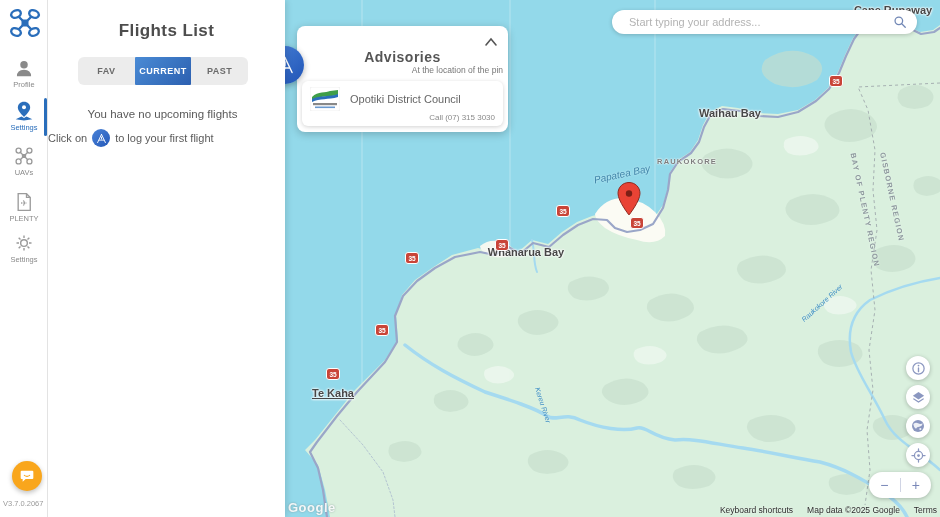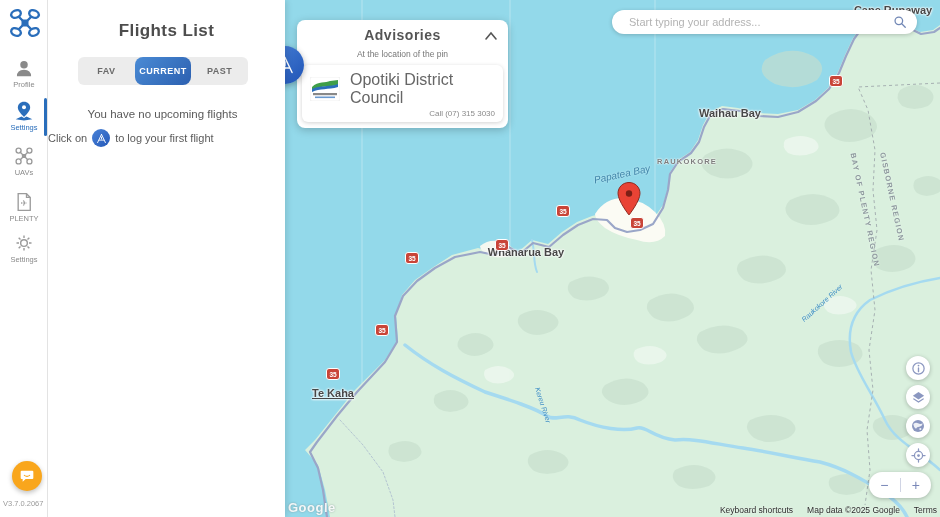--- a/index.html
+++ b/index.html
@@ -15,21 +15,21 @@
   .nav-item.active .lbl { color:#2a6ebb; }
   .active-bar { position:absolute; right:0; width:3px; background:#2a6ebb; border-radius:2px; }
   .chat-fab { position:absolute; left:12px; top:461px; width:30px; height:30px; border-radius:50%; background:#f9a61c; display:flex; align-items:center; justify-content:center; box-shadow:0 2px 5px rgba(0,0,0,.25); cursor:pointer; }
   .version { position:absolute; left:3px; top:499px; font-size:7.5px; color:#9b9b9b; white-space:nowrap; }
 
   
   .flights-panel { position:absolute; left:48px; top:0; width:237px; height:517px; background:#fff; z-index:25; box-shadow:2px 0 6px rgba(0,0,0,.12); }
   .fp-title { margin-top:21px; text-align:center; font-size:17px; font-weight:bold; color:#4d4d4d; letter-spacing:.4px; }
   .tabs { position:absolute; left:30px; top:57px; width:170px; height:28px; background:#ececec; border-radius:6px; display:flex; overflow:hidden; }
   .tab { flex:1; display:flex; align-items:center; justify-content:center; font-size:9px; font-weight:bold; color:#6b6b6b; letter-spacing:.5px; cursor:pointer; }
-  .tab.selected { background:linear-gradient(135deg,#4a8bd5,#2c60b0); color:#fff; border-radius:8px; }
+  .tab.selected { background:linear-gradient(135deg,#4a8bd5,#2c60b0); color:#fff; border-radius:1px; }
   .empty-1 { position:absolute; left:0; top:108px; width:229px; text-align:center; font-size:11.5px; color:#5a5a5a; }
   .empty-2 { position:absolute; left:0; top:129px; width:237px; display:flex; align-items:center; gap:5px; font-size:11px; color:#5a5a5a; }
   .mini-a { width:18px; height:18px; border-radius:50%; background:linear-gradient(135deg,#4a83d8,#2458b8); display:flex; align-items:center; justify-content:center; }
 
   
   .map { position:absolute; left:285px; top:0; width:655px; height:517px; background:#93d9ea; overflow:hidden; cursor:grab; }
   .map svg.base { position:absolute; left:0; top:0; }
   .mlabel { position:absolute; transform:translate(-50%,-50%); white-space:nowrap; pointer-events:none; }
   .town { font-size:11px; font-weight:bold; color:#474747; text-shadow:0 0 2px #fff,0 0 2px #fff,0 0 3px #fff; }
   .locality { font-size:7.5px; font-weight:bold; color:#7d7d7d; letter-spacing:1.2px; text-shadow:0 0 2px #fff,0 0 2px #fff; }
@@ -37,27 +37,27 @@
   .region { font-size:7.5px; color:#8d979d; letter-spacing:1.3px; font-weight:bold; text-shadow:0 0 2px #e6f5ea,0 0 2px #e6f5ea; }
   .river { font-size:7px; color:#3e8ec4; font-style:italic; text-shadow:0 0 2px #e6f5ea; }
   .shield { position:absolute; transform:translate(-50%,-50%); width:14px; height:12px; background:#c94438; border:1px solid #fff; border-radius:3px; color:#fff; font-size:6.5px; font-weight:bold; display:flex; align-items:center; justify-content:center; text-shadow:none; }
 
   
   .searchbar { position:absolute; left:327px; top:10px; width:305px; height:24px; background:#fff; border-radius:13px; box-shadow:0 1px 4px rgba(0,0,0,.2); display:flex; align-items:center; padding:0 10px 0 17px; z-index:12; }
   .searchbar input { flex:1; border:none; outline:none; font-size:11px; color:#444; font-family:"Liberation Sans",sans-serif; background:transparent; }
   .searchbar input::placeholder { color:#b3b3b3; }
 
   
-  .advisories { position:absolute; left:12px; top:20px; width:211px; background:#fff; border-radius:8px; box-shadow:0 2px 8px rgba(0,0,0,.22); padding:8px 5px 6px; z-index:10; }
+  .advisories { position:absolute; left:12px; top:26px; width:211px; background:#fff; border-radius:8px; box-shadow:0 2px 8px rgba(0,0,0,.22); padding:24px 5px 6px; z-index:10; }
   .adv-title { text-align:center; font-size:14px; font-weight:bold; color:#555; letter-spacing:.5px; line-height:14px; }
-  .adv-sub { text-align:center; font-size:8.5px; color:#777; margin-top:7px; }
+  .adv-sub { text-align:right; font-size:8.5px; color:#777; margin-top:1px; }
   .adv-collapse { position:absolute; right:10px; top:10px; width:14px; height:12px; cursor:pointer; }
   .adv-card { margin-top:6px; background:#fff; border-radius:6px; box-shadow:0 1px 4px rgba(0,0,0,.18); padding:6px 8px 4px; display:flex; flex-wrap:wrap; align-items:center; cursor:pointer; }
   .adv-logo { width:30px; height:24px; margin-right:10px; }
-  .adv-name { flex:1; font-size:16px; color:#666; }
+  .adv-name { flex:1; font-size:11px; color:#666; }
   .adv-phone { width:100%; text-align:right; font-size:8px; color:#8a8a8a; margin-top:2px; }
 
   
   .a-btn { position:absolute; left:-19px; top:46px; width:38px; height:38px; border-radius:50%; background:linear-gradient(135deg,#4a83d8,#2054b6); box-shadow:0 2px 6px rgba(0,0,0,.3); display:flex; align-items:center; justify-content:center; z-index:11; cursor:pointer; }
 
   
   .ctl { position:absolute; left:621px; width:24px; height:24px; border-radius:50%; background:#fff; box-shadow:0 1px 4px rgba(0,0,0,.25); display:flex; align-items:center; justify-content:center; cursor:pointer; z-index:12; }
   .zoom-pill { position:absolute; left:584px; top:472px; width:62px; height:26px; background:#fff; border-radius:13px; box-shadow:0 1px 4px rgba(0,0,0,.25); display:flex; align-items:center; z-index:12; }
   .zoom-pill .zbtn { flex:1; text-align:center; font-size:14px; color:#7a88b8; cursor:pointer; line-height:26px; }
   .zoom-pill .zdiv { width:1px; height:14px; background:#d0d4e4; }

